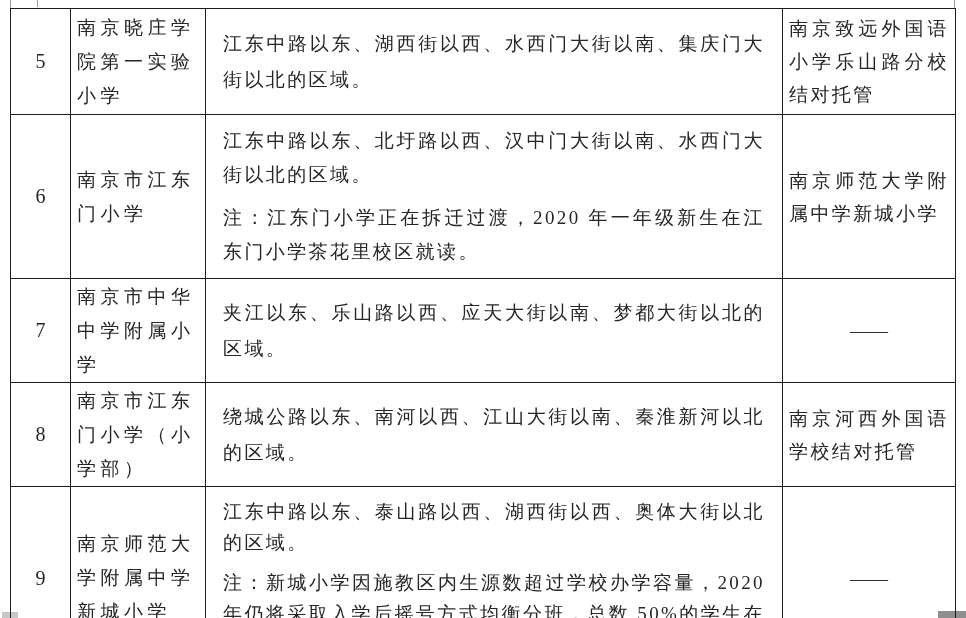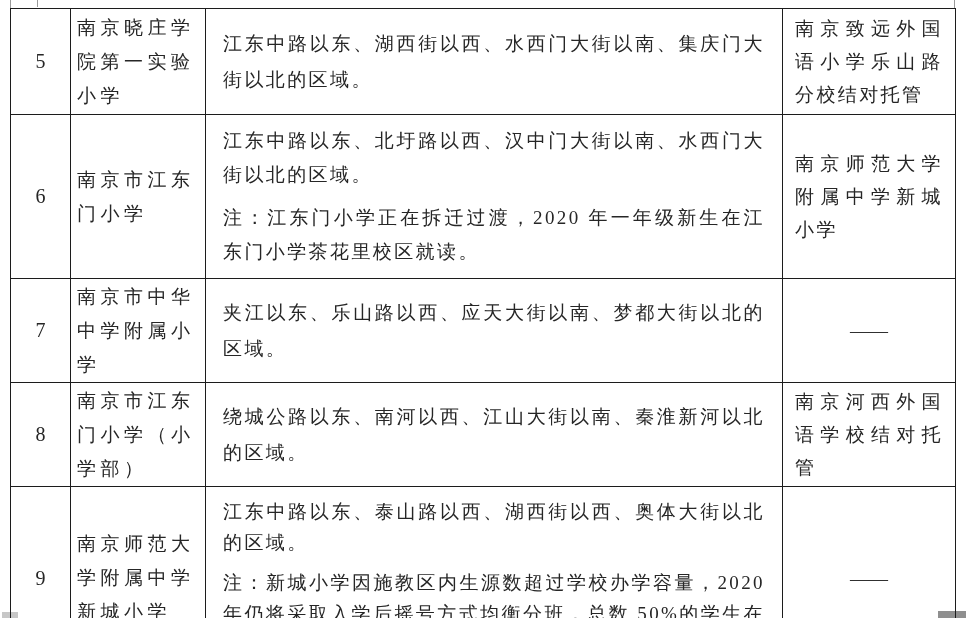--- a/index.html
+++ b/index.html
@@ -50,21 +50,21 @@
     text-align: left;
     margin-top: 31px;
   }
   td.district {
     padding: 0 8px;
     font-size: 19px;
     letter-spacing: 2.4px;
     text-align: justify;
   }
   td.partner {
-    padding: 0 12px;
+    padding: 0 6px;
     font-size: 19px;
     letter-spacing: 2.4px;
     line-height: 33px;
     text-align: justify;
   }
   td.partner.dash {
     text-align: center;
     letter-spacing: 0;
   }
   .para { margin: 9px; }

